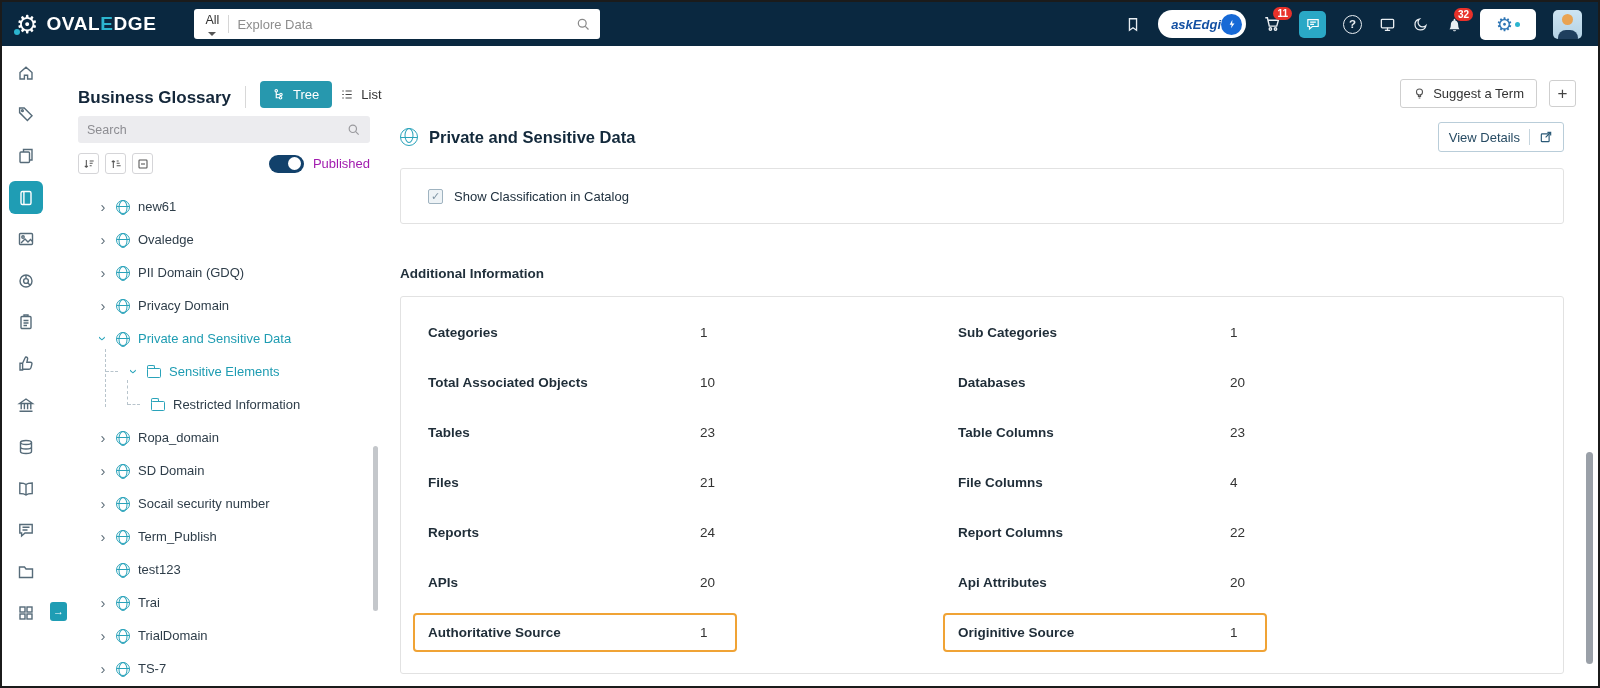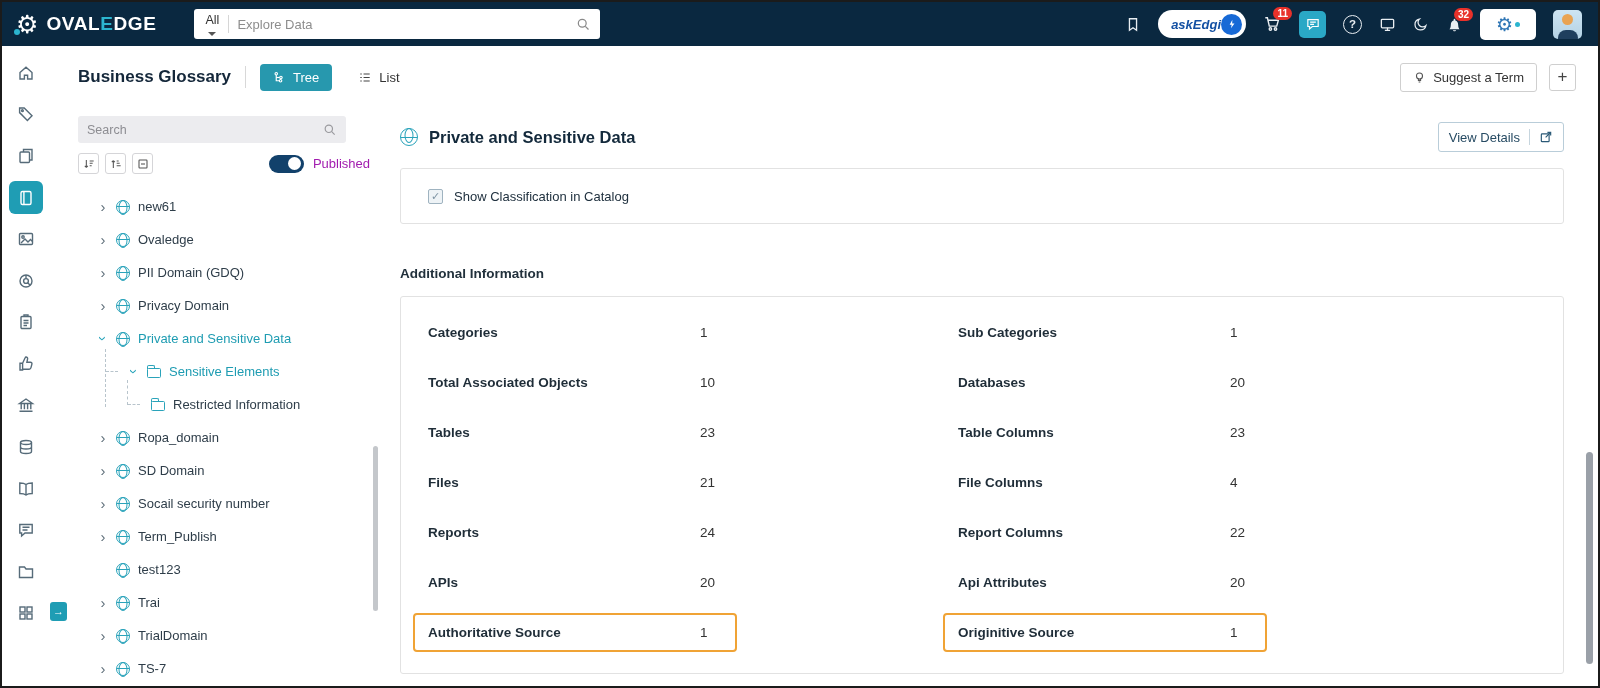--- a/index.html
+++ b/index.html
@@ -43,36 +43,36 @@
   .body-row { display:flex; height:584px; }
   .rail { width:48px; background:#fff; padding-top:10px; display:flex; flex-direction:column; align-items:center; gap:8px; flex:none; }
   .rail-item { width:34px; height:34px; display:flex; align-items:center; justify-content:center; border-radius:6px; cursor:pointer; color:#566b79; }
   .rail-item svg { stroke:#566b79; }
   .rail-item.active { background:#1f9db4; }
   .rail-item.active svg { stroke:#fff; }
   .rail-expand { position:absolute; left:48px; top:600px; width:17px; height:19px; background:#1f9db4; border:none; border-radius:3px; color:#fff; font-size:11px; line-height:1; cursor:pointer; display:flex; align-items:center; justify-content:center; font-family:"Liberation Sans",sans-serif; }
 
   
   .main { flex:1; display:flex; flex-direction:column; min-width:0; }
-  .page-header { height:62px; display:flex; align-items:center; padding:0 22px 0 28px; gap:14px; }
+  .page-header { height:62px; display:flex; align-items:flex-end; padding:0 22px 0 28px; gap:14px; }
   .page-title { font-size:17px; font-weight:700; color:#14273a; }
   .ph-div { width:1px; height:22px; background:#d8d8d8; }
-  .view-toggle { display:flex; align-items:center; gap:26px; }
+  .view-toggle { display:flex; align-items:center; gap:8px; }
   .btn-tree { background:#2798ae; color:#fff; border:none; border-radius:4px; padding:6px 13px; font-size:13px; display:flex; align-items:center; gap:7px; cursor:pointer; font-family:"Liberation Sans",sans-serif; }
   .btn-list { background:none; border:none; color:#333; font-size:13px; display:flex; align-items:center; gap:7px; cursor:pointer; font-family:"Liberation Sans",sans-serif; }
   .ph-right { margin-left:auto; display:flex; align-items:center; gap:12px; }
   .btn-suggest { background:#fff; border:1px solid #cfcfcf; border-radius:3px; padding:6px 12px; font-size:13px; color:#333; display:flex; align-items:center; gap:7px; cursor:pointer; font-family:"Liberation Sans",sans-serif; }
   .btn-plus { width:27px; height:27px; background:#fff; border:1px solid #cfcfcf; border-radius:3px; font-size:17px; color:#444; cursor:pointer; display:flex; align-items:center; justify-content:center; font-family:"Liberation Sans",sans-serif; }
 
   
   .content { flex:1; display:flex; min-height:0; position:relative; }
 
   
   .tree-panel { width:300px; flex:none; margin-left:28px; padding-top:8px; position:relative; }
-  .tree-search { width:268px; height:27px; background:#ececef; border-radius:3px; display:flex; align-items:center; padding:0 9px; }
+  .tree-search { width:292px; height:27px; background:#ececef; border-radius:3px; display:flex; align-items:center; padding:0 9px; }
   .tree-search input { flex:1; background:none; border:none; outline:none; font-size:12.5px; color:#444; font-family:"Liberation Sans",sans-serif; }
   .tree-search input::placeholder { color:#8d8d92; }
   .tree-controls { margin-top:10px; display:flex; align-items:center; }
   .sort-btn { width:21px; height:21px; border:1px solid #d5d5d8; background:#fff; border-radius:3px; margin-right:6px; display:flex; align-items:center; justify-content:center; cursor:pointer; padding:0; }
   .pub-wrap { margin-left:auto; display:flex; align-items:center; gap:9px; padding-right:8px; }
   .toggle { width:35px; height:18px; background:#12416b; border-radius:10px; position:relative; cursor:pointer; }
   .toggle::after { content:""; position:absolute; right:2.5px; top:2.5px; width:13px; height:13px; background:#fff; border-radius:50%; }
   .pub-label { font-size:13px; color:#a21caf; }
 
   .tree-list { margin-top:16px; }

